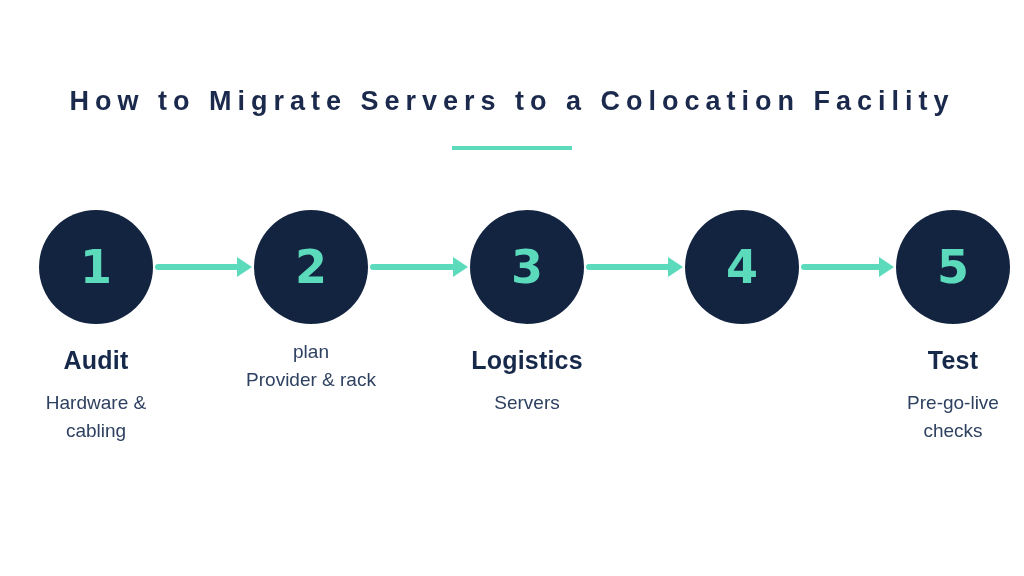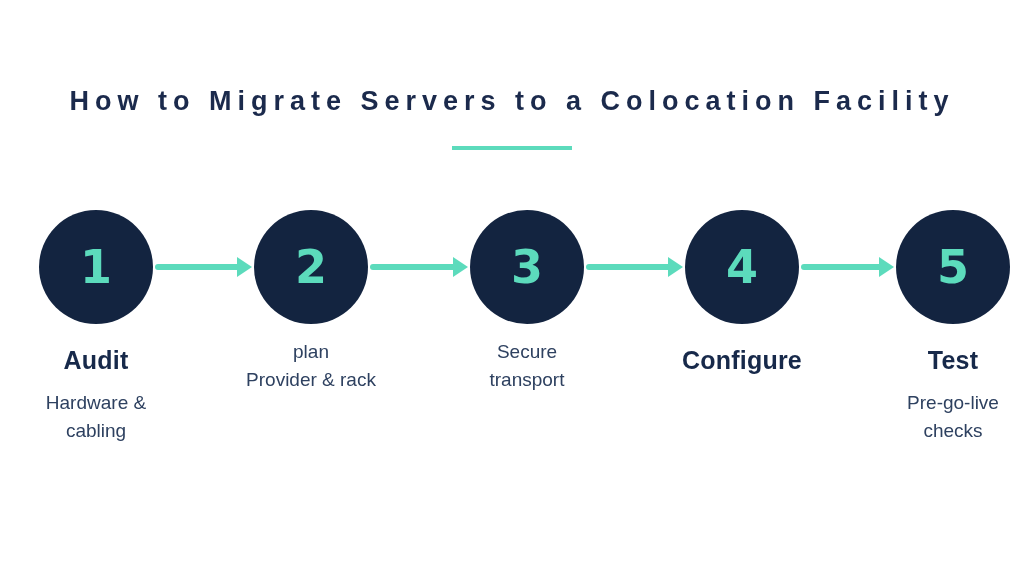--- a/index.html
+++ b/index.html
@@ -127,36 +127,35 @@
 
   <div class="arrow" style="left:370px;width:98px;">
     <div class="arrow-line"></div>
     <div class="arrow-head"></div>
   </div>
 
   <div class="step" style="left:527px;">
     <div class="circle">
       <span class="num">3</span>
     </div>
+    <div class="step-title">Logistics</div>
     <div class="step-desc">
-      <div>Secure</div>
-      <div>transport</div>
+      <div>Servers</div>
     </div>
   </div>
 
   <div class="arrow" style="left:586px;width:97px;">
     <div class="arrow-line"></div>
     <div class="arrow-head"></div>
   </div>
 
   <div class="step" style="left:742px;">
     <div class="circle">
       <span class="num">4</span>
     </div>
-    <div class="step-title">Configure</div>
   </div>
 
   <div class="arrow" style="left:801px;width:93px;">
     <div class="arrow-line"></div>
     <div class="arrow-head"></div>
   </div>
 
   <div class="step" style="left:953px;">
     <div class="circle">
       <span class="num">5</span>

